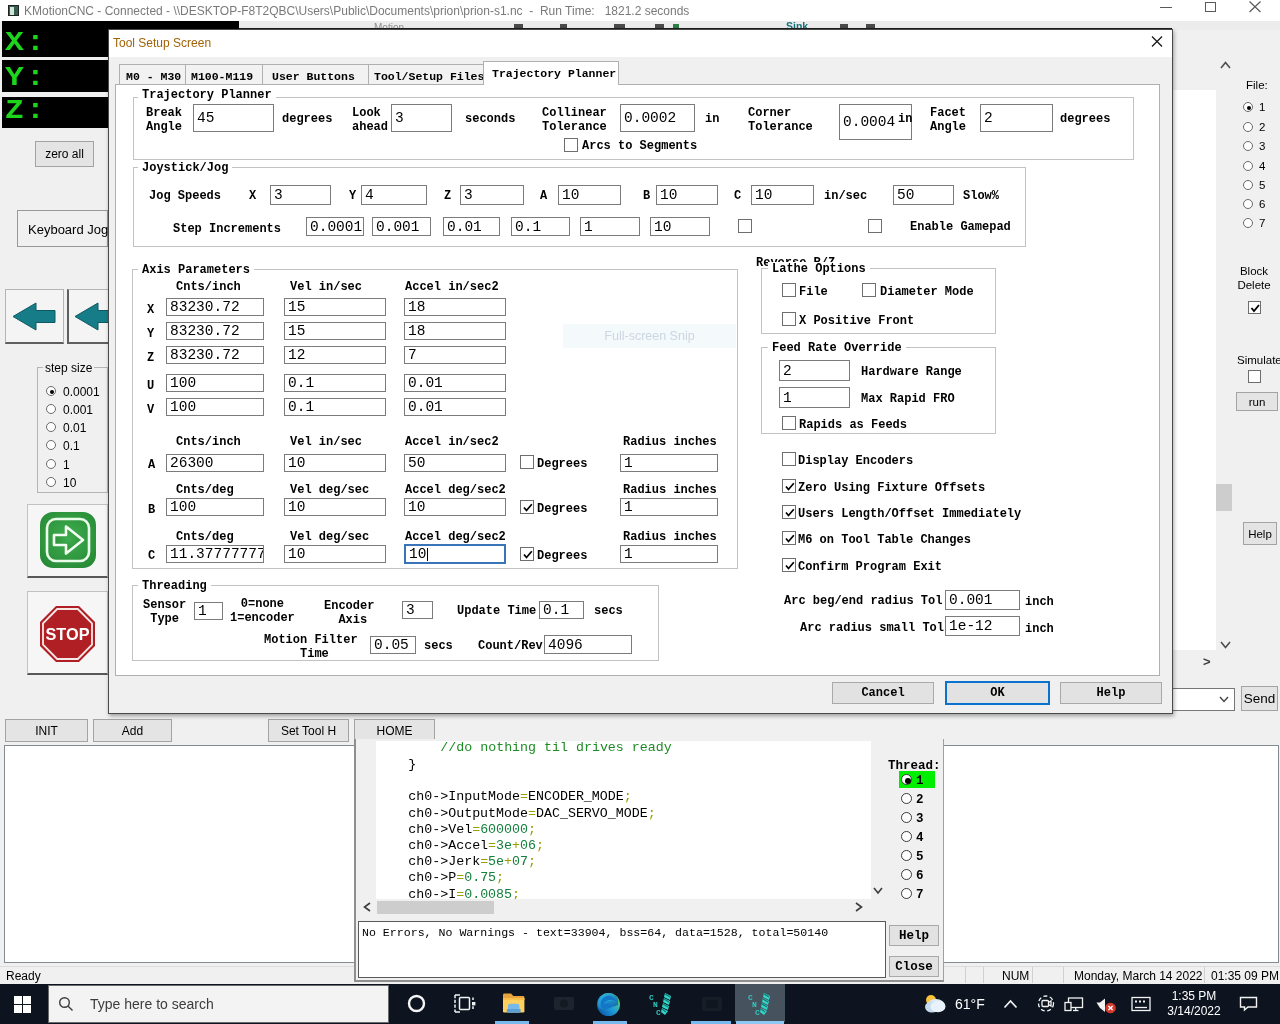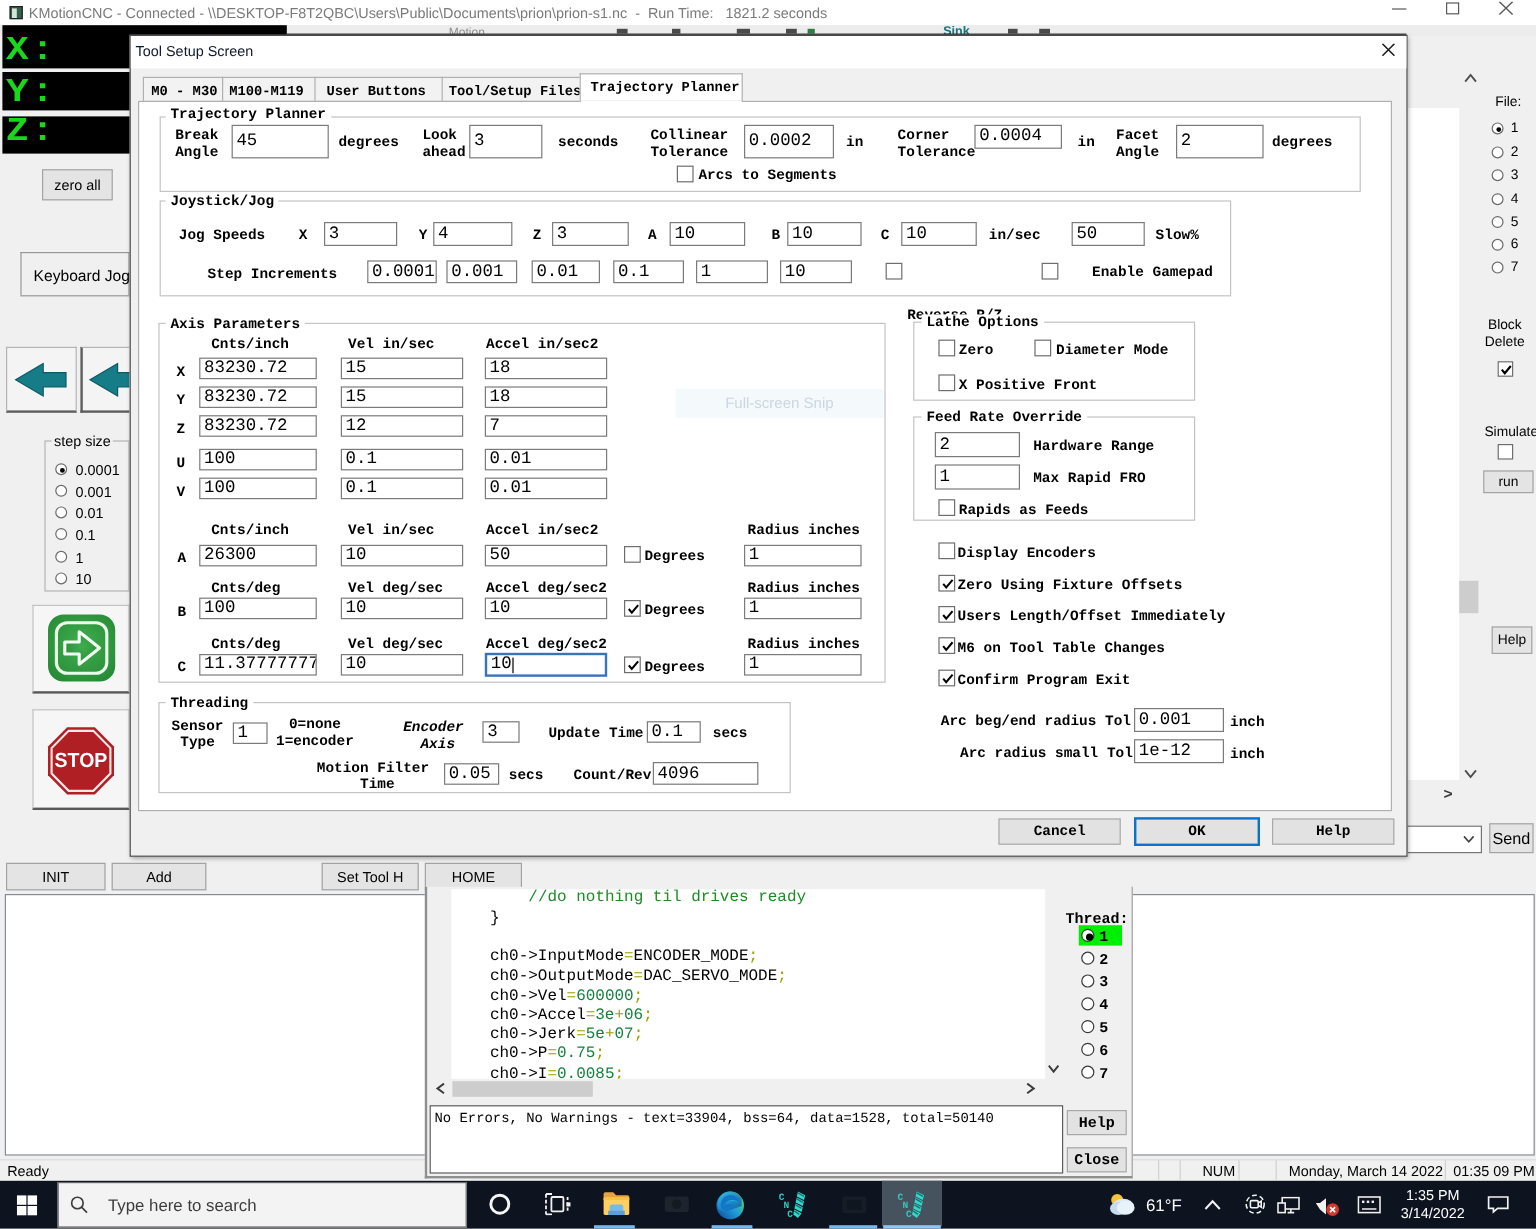--- a/index.html
+++ b/index.html
@@ -352,21 +352,21 @@
     <rect x="12" y="4.5" width="2" height="2" fill="#f2f2f2"></rect>
 </svg>
 <div class="a" style="left:1156px;top:989px;width:76px;height:30px;font:12px 'Liberation Sans',sans-serif;color:#fff;text-align:center;line-height:15px;">1:35 PM<br>3/14/2022</div>
 
 <svg class="a" style="left:1239px;top:996px;" width="19" height="16" viewBox="0 0 19 16">
   <path d="M1.5 1.5 L17.5 1.5 L17.5 11 L9 11 L5.5 14 L5.5 11 L1.5 11 Z" fill="none" stroke="#f2f2f2" stroke-width="1.4"></path>
 </svg>
 
 <div class="a" style="left:108px;top:29px;width:1065px;height:685px;background:#f0f0f0;border:1px solid #4a4a4a;box-shadow:1px 2px 4px rgba(0,0,0,0.35);"></div>
 <div class="a" style="left:109px;top:30px;width:1063px;height:27px;background:#ffffff;"></div>
-<div class="a" style="left:113px;top:36px;font:12px 'Liberation Sans',sans-serif;color:#0f172a;">Tool Setup Screen</div>
+<div class="a" style="left:113px;top:36px;font:12px 'Liberation Sans',sans-serif;color:#a16207;">Tool Setup Screen</div>
 <svg class="a" style="left:1151px;top:36px;" width="12" height="11" viewBox="0 0 12 11">
   <path d="M1 0.5 L11 10.5 M11 0.5 L1 10.5" stroke="#1a1a1a" stroke-width="1.3"></path>
 </svg>
 
 <div class="a" style="left:119px;top:64px;width:500px;height:21px;border:1px solid #b0b0b0;background:#f2f2f2;"></div>
 <div class="a" style="left:185px;top:64px;width:1px;height:21px;background:#b0b0b0;"></div>
 <div class="a" style="left:262px;top:64px;width:1px;height:21px;background:#b0b0b0;"></div>
 <div class="a" style="left:368px;top:64px;width:1px;height:21px;background:#b0b0b0;"></div>
 <div class="lbl" style="left:126px;top:70px;font-size:11.5px;">M0 - M30</div>
 <div class="lbl" style="left:191px;top:70px;font-size:11.5px;">M100-M119</div>
@@ -384,21 +384,21 @@
 <div class="lbl" style="left:146px;top:106px;">Break<br>Angle</div>
 <div class="inp" style="left:193px;top:104px;width:81px;height:28px;">45</div>
 <div class="lbl" style="left:282px;top:112px;">degrees</div>
 <div class="lbl" style="left:352px;top:106px;">Look<br>ahead</div>
 <div class="inp" style="left:391px;top:104px;width:61px;height:28px;">3</div>
 <div class="lbl" style="left:465px;top:112px;">seconds</div>
 <div class="lbl" style="left:542px;top:106px;">Collinear<br>Tolerance</div>
 <div class="inp" style="left:620px;top:104px;width:75px;height:28px;">0.0002</div>
 <div class="lbl" style="left:705px;top:112px;">in</div>
 <div class="lbl" style="left:748px;top:106px;">Corner<br>Tolerance</div>
-<div class="inp" style="left:812px;top:104px;width:73px;height:20px;">0.0004</div>
+<div class="inp" style="left:839px;top:104px;width:73px;height:36px;">0.0004</div>
 <div class="lbl" style="left:898px;top:112px;">in</div>
 <div class="lbl" style="left:930px;top:106px;">Facet<br>Angle</div>
 <div class="inp" style="left:980px;top:104px;width:73px;height:28px;">2</div>
 <div class="lbl" style="left:1060px;top:112px;">degrees</div>
 <div class="cb" style="left:564px;top:138px;"></div>
 <div class="lbl" style="left:582px;top:139px;">Arcs to Segments</div>
 
 <div class="gb" style="left:133px;top:167px;width:893px;height:80px;"></div>
 <div class="gl" style="left:138px;top:161px;">Joystick/Jog</div>
 <div class="lbl" style="left:149px;top:189px;">Jog Speeds</div>
@@ -499,35 +499,35 @@
 <div class="lbl" style="left:537px;top:549px;">Degrees</div>
 <div class="inp" style="left:620px;top:545px;width:98px;height:18px;">1</div>
 
 <div class="a" style="left:563px;top:324px;width:173px;height:24px;background:rgba(243,248,252,0.88);display:flex;align-items:center;justify-content:center;font:12.5px 'Liberation Sans',sans-serif;color:#ccd6e2;">Full-screen Snip</div>
 
 <div class="gb" style="left:132px;top:585px;width:527px;height:76px;"></div>
 <div class="gl" style="left:138px;top:579px;">Threading</div>
 <div class="lbl" style="left:143px;top:598px;">Sensor<br> Type</div>
 <div class="inp" style="left:194px;top:602px;width:29px;height:18px;">1</div>
 <div class="lbl" style="left:230px;top:597px;text-align:center;">0=none<br>1=encoder</div>
-<div class="lbl" style="left:336px;top:599px;font-style:italic;">Encoder<br>  Axis</div>
+<div class="lbl" style="left:324px;top:599px;">Encoder<br>  Axis</div>
 <div class="inp" style="left:402px;top:601px;width:31px;height:18px;">3</div>
 <div class="lbl" style="left:457px;top:604px;">Update Time</div>
 <div class="inp" style="left:539px;top:601px;width:45px;height:18px;">0.1</div>
 <div class="lbl" style="left:594px;top:604px;">secs</div>
 <div class="lbl" style="left:264px;top:633px;">Motion Filter<br>     Time</div>
 <div class="inp" style="left:370px;top:636px;width:46px;height:18px;">0.05</div>
 <div class="lbl" style="left:424px;top:639px;">secs</div>
 <div class="lbl" style="left:478px;top:639px;">Count/Rev</div>
 <div class="inp" style="left:544px;top:635px;width:88px;height:19px;">4096</div>
 
 <div class="gb" style="left:761px;top:268px;width:235px;height:66px;"></div>
 <div class="gl" style="left:768px;top:262px;">Lathe Options</div>
 <div class="cb" style="left:782px;top:283px;"></div>
-<div class="lbl" style="left:799px;top:285px;">Zero</div>
+<div class="lbl" style="left:799px;top:285px;">File</div>
 <div class="cb" style="left:862px;top:283px;"></div>
 <div class="lbl" style="left:880px;top:285px;">Diameter Mode</div>
 <div class="cb" style="left:782px;top:312px;"></div>
 <div class="lbl" style="left:799px;top:314px;">X Positive Front</div>
 
 <div class="gb" style="left:761px;top:347px;width:235px;height:87px;"></div>
 <div class="gl" style="left:768px;top:341px;">Feed Rate Override</div>
 <div class="inp" style="left:779px;top:360px;width:71px;height:21px;">2</div>
 <div class="lbl" style="left:861px;top:365px;">Hardware Range</div>
 <div class="inp" style="left:779px;top:387px;width:71px;height:21px;">1</div>

